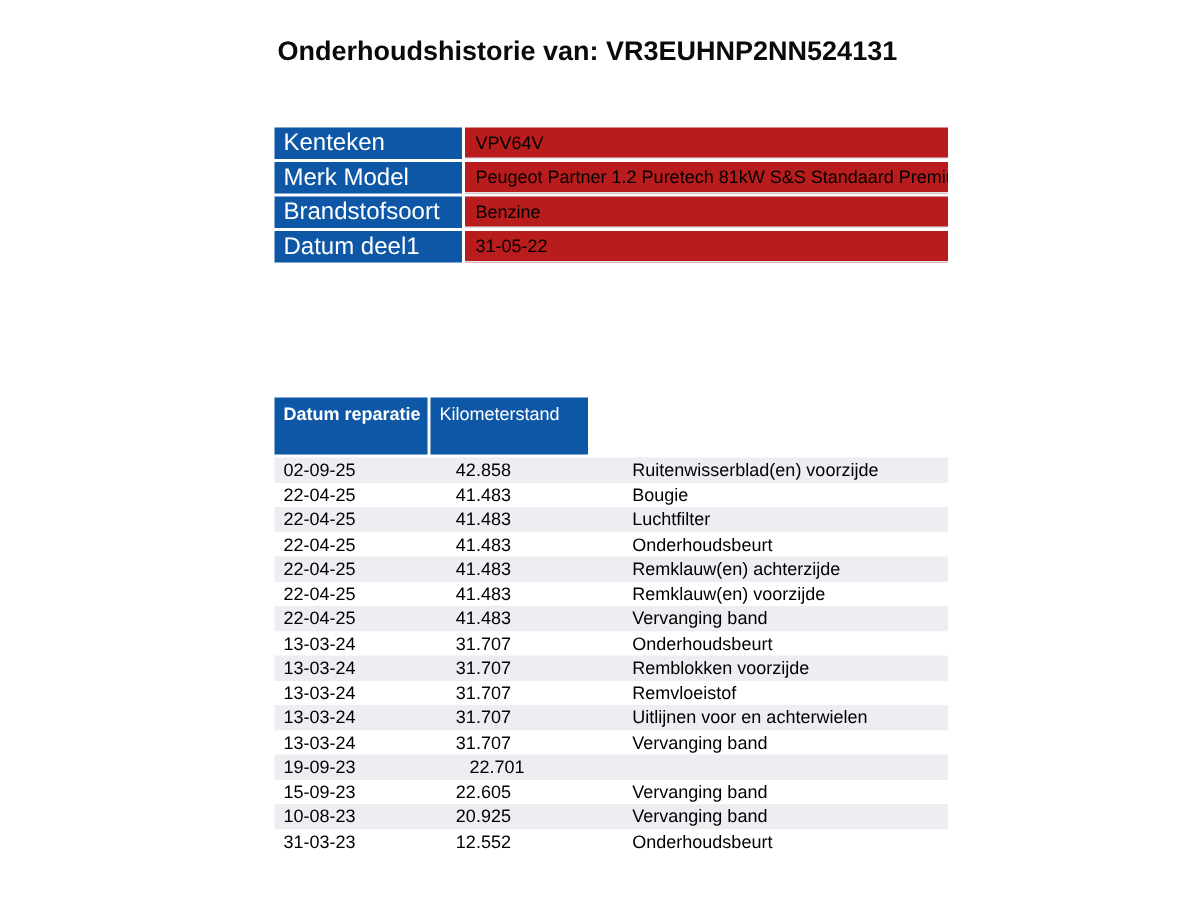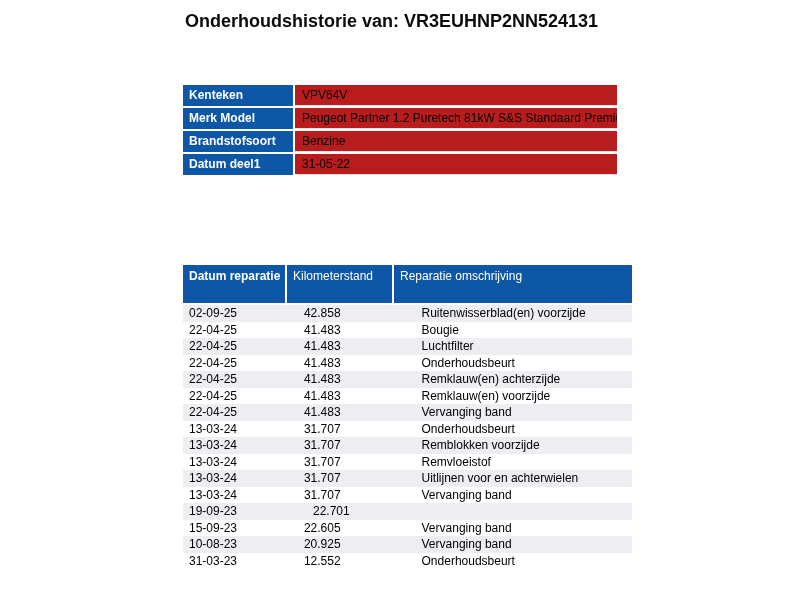--- a/index.html
+++ b/index.html
@@ -7,45 +7,45 @@
     width: 800px; height: 600px;
     background: #ffffff;
     font-family: "Liberation Sans", sans-serif;
     color: #000;
     overflow: hidden;
     position: relative;
   }
 
   .page-title {
     position: absolute;
-    left: 185px; top: 11px;
+    left: 185px; top: 24px;
     font-size: 18px;
     font-weight: bold;
     color: #0a0a0a;
     letter-spacing: 0px;
     white-space: nowrap;
   }
 
   
   .info-table {
     position: absolute;
     left: 183px; top: 85px;
     width: 449px;
   }
   .info-row {
     display: flex;
     height: 21px;
     margin-bottom: 2px;
   }
   .info-label {
-    width: 110px;
+    width: 125px;
     background: #0d57a6;
     color: #ffffff;
-    font-weight: bold;
-    font-size: 12px;
+    font-weight: normal;
+    font-size: 16px;
     line-height: 21px;
     padding-left: 6px;
     white-space: nowrap;
     overflow: hidden;
   }
   .info-value {
     width: 322px;
     margin-left: 2px;
     background: #b91c1c;
     border-bottom: 1px solid #e3e3ea;
@@ -124,21 +124,20 @@
     <div class="info-row">
       <div class="info-label">Datum deel1</div>
       <div class="info-value">31-05-22</div>
     </div>
   </div>
 
 <div class="history-table">
   <div class="history-header">
     <div class="hcell c1">Datum reparatie</div>
     <div class="hcell c2">Kilometerstand</div>
-    <div class="hcell c3">Reparatie omschrijving</div>
   </div>
 
   <div class="history-rows">
 
       <div class="hrow">
         <div class="dcell c1">02-09-25</div>
         <div class="dcell c2">42.858</div>
         <div class="dcell c3">Ruitenwisserblad(en) voorzijde</div>
       </div>
 

